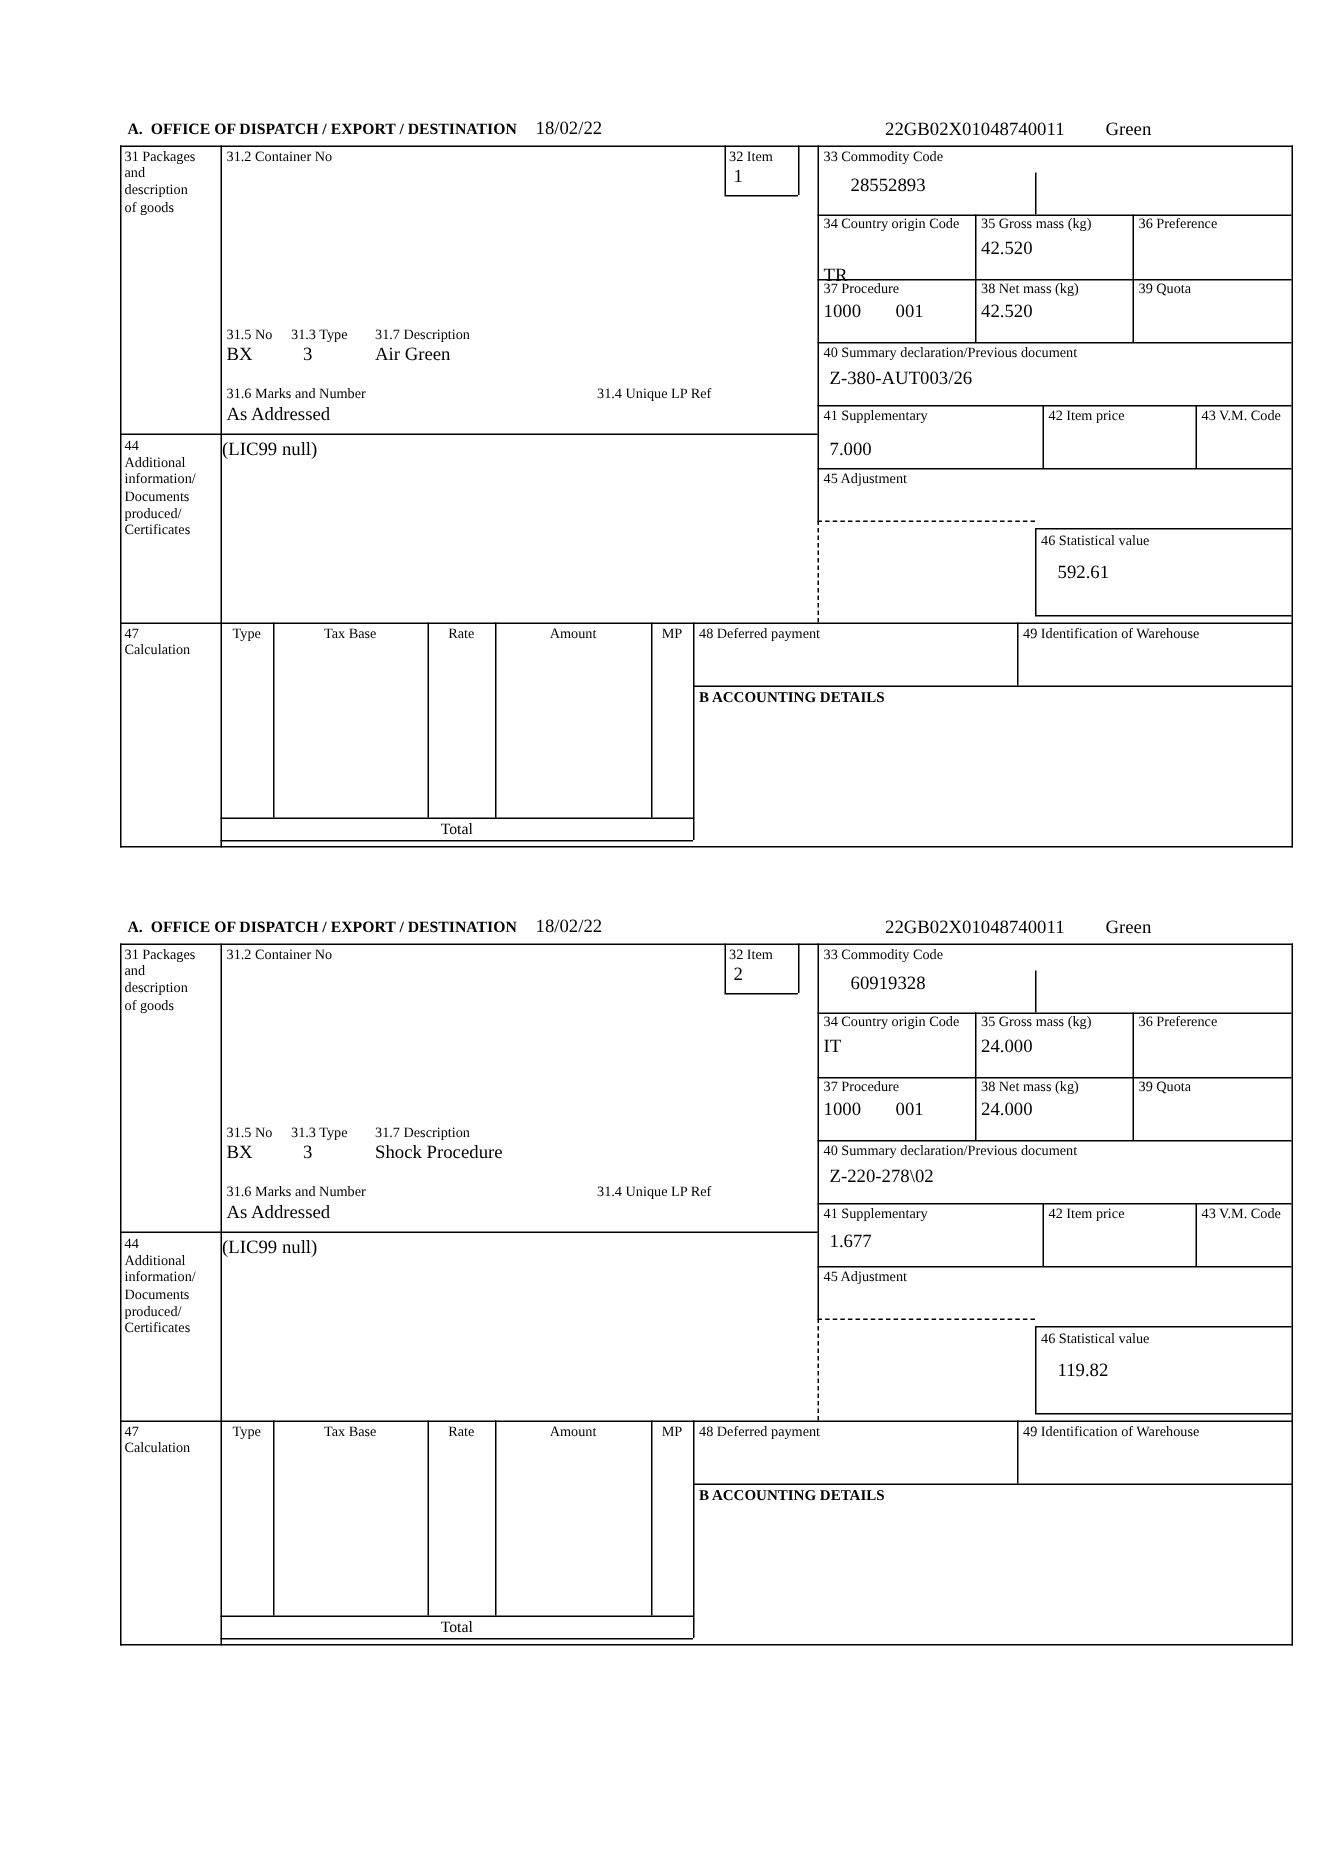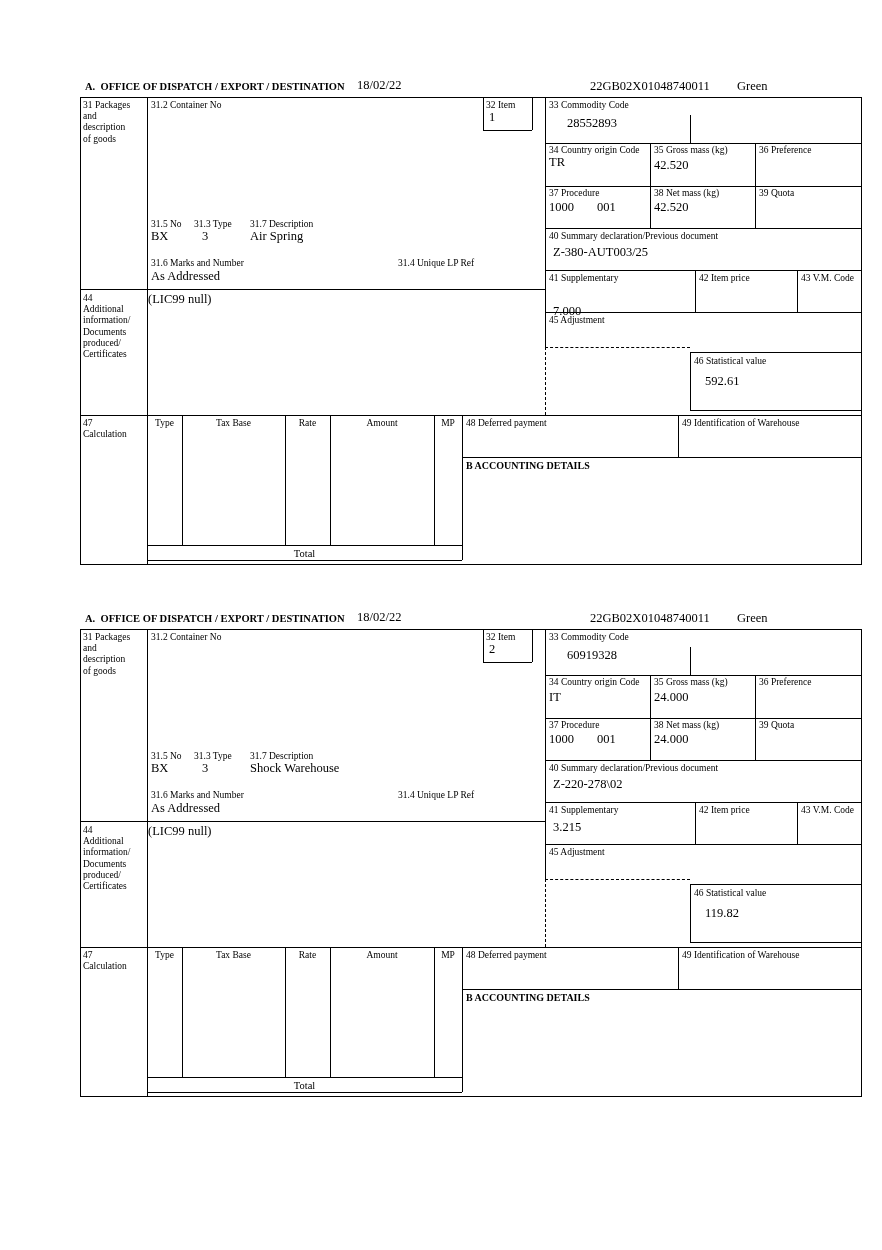--- a/index.html
+++ b/index.html
@@ -88,43 +88,43 @@
 Calculation</div>
 
     <div class="lb" style="left:71px;top:3px">31.2 Container No</div>
     <div class="lb" style="left:406px;top:3px">32 Item</div>
     <div class="val" style="left:409px;top:14px">1</div>
     <div class="lb" style="left:71px;top:122px">31.5 No</div>
     <div class="lb" style="left:114px;top:122px">31.3 Type</div>
     <div class="lb" style="left:170px;top:122px">31.7 Description</div>
     <div class="val" style="left:71px;top:133px">BX</div>
     <div class="val" style="left:122px;top:133px">3</div>
-    <div class="val" style="left:170px;top:133px">Air Spring</div>
+    <div class="val" style="left:170px;top:133px">Air Green</div>
     <div class="lb" style="left:71px;top:161px">31.6 Marks and Number</div>
     <div class="lb" style="left:318px;top:161px">31.4 Unique LP Ref</div>
     <div class="val" style="left:71px;top:173px">As Addressed</div>
     <div class="val" style="left:68px;top:196px">(LIC99 null)</div>
 
     <div class="lb" style="left:469px;top:3px">33 Commodity Code</div>
     <div class="val" style="left:487px;top:20px">28552893</div>
     <div class="lb" style="left:469px;top:48px">34 Country origin Code</div>
-    <div class="val" style="left:469px;top:59px">TR</div>
+    <div class="val" style="left:469px;top:80px">TR</div>
     <div class="lb" style="left:574px;top:48px">35 Gross mass (kg)</div>
     <div class="val" style="left:574px;top:62px">42.520</div>
     <div class="lb" style="left:679px;top:48px">36 Preference</div>
     <div class="lb" style="left:469px;top:91px">37 Procedure</div>
     <div class="val" style="left:469px;top:104px">1000</div>
     <div class="val" style="left:517px;top:104px">001</div>
     <div class="lb" style="left:574px;top:91px">38 Net mass (kg)</div>
     <div class="val" style="left:574px;top:104px">42.520</div>
     <div class="lb" style="left:679px;top:91px">39 Quota</div>
     <div class="lb" style="left:469px;top:134px">40 Summary declaration/Previous document</div>
-    <div class="val" style="left:473px;top:149px">Z-380-AUT003/25</div>
+    <div class="val" style="left:473px;top:149px">Z-380-AUT003/26</div>
     <div class="lb" style="left:469px;top:176px">41 Supplementary</div>
-    <div class="val" style="left:473px;top:208px">7.000</div>
+    <div class="val" style="left:473px;top:196px">7.000</div>
     <div class="lb" style="left:619px;top:176px">42 Item price</div>
     <div class="lb" style="left:721px;top:176px">43 V.M. Code</div>
     <div class="lb" style="left:469px;top:218px">45 Adjustment</div>
     <div class="lb" style="left:614px;top:259px">46 Statistical value</div>
     <div class="val" style="left:625px;top:278px">592.61</div>
 
     <div class="lb ctr" style="left:67px;top:321px;width:35px">Type</div>
     <div class="lb ctr" style="left:102px;top:321px;width:103px">Tax Base</div>
     <div class="lb ctr" style="left:205px;top:321px;width:45px">Rate</div>
     <div class="lb ctr" style="left:250px;top:321px;width:104px">Amount</div>
@@ -193,21 +193,21 @@
 Calculation</div>
 
     <div class="lb" style="left:71px;top:3px">31.2 Container No</div>
     <div class="lb" style="left:406px;top:3px">32 Item</div>
     <div class="val" style="left:409px;top:14px">2</div>
     <div class="lb" style="left:71px;top:122px">31.5 No</div>
     <div class="lb" style="left:114px;top:122px">31.3 Type</div>
     <div class="lb" style="left:170px;top:122px">31.7 Description</div>
     <div class="val" style="left:71px;top:133px">BX</div>
     <div class="val" style="left:122px;top:133px">3</div>
-    <div class="val" style="left:170px;top:133px">Shock Warehouse</div>
+    <div class="val" style="left:170px;top:133px">Shock Procedure</div>
     <div class="lb" style="left:71px;top:161px">31.6 Marks and Number</div>
     <div class="lb" style="left:318px;top:161px">31.4 Unique LP Ref</div>
     <div class="val" style="left:71px;top:173px">As Addressed</div>
     <div class="val" style="left:68px;top:196px">(LIC99 null)</div>
 
     <div class="lb" style="left:469px;top:3px">33 Commodity Code</div>
     <div class="val" style="left:487px;top:20px">60919328</div>
     <div class="lb" style="left:469px;top:48px">34 Country origin Code</div>
     <div class="val" style="left:469px;top:62px">IT</div>
     <div class="lb" style="left:574px;top:48px">35 Gross mass (kg)</div>
@@ -215,21 +215,21 @@
     <div class="lb" style="left:679px;top:48px">36 Preference</div>
     <div class="lb" style="left:469px;top:91px">37 Procedure</div>
     <div class="val" style="left:469px;top:104px">1000</div>
     <div class="val" style="left:517px;top:104px">001</div>
     <div class="lb" style="left:574px;top:91px">38 Net mass (kg)</div>
     <div class="val" style="left:574px;top:104px">24.000</div>
     <div class="lb" style="left:679px;top:91px">39 Quota</div>
     <div class="lb" style="left:469px;top:134px">40 Summary declaration/Previous document</div>
     <div class="val" style="left:473px;top:149px">Z-220-278\02</div>
     <div class="lb" style="left:469px;top:176px">41 Supplementary</div>
-    <div class="val" style="left:473px;top:192px">3.215</div>
+    <div class="val" style="left:473px;top:192px">1.677</div>
     <div class="lb" style="left:619px;top:176px">42 Item price</div>
     <div class="lb" style="left:721px;top:176px">43 V.M. Code</div>
     <div class="lb" style="left:469px;top:218px">45 Adjustment</div>
     <div class="lb" style="left:614px;top:259px">46 Statistical value</div>
     <div class="val" style="left:625px;top:278px">119.82</div>
 
     <div class="lb ctr" style="left:67px;top:321px;width:35px">Type</div>
     <div class="lb ctr" style="left:102px;top:321px;width:103px">Tax Base</div>
     <div class="lb ctr" style="left:205px;top:321px;width:45px">Rate</div>
     <div class="lb ctr" style="left:250px;top:321px;width:104px">Amount</div>

